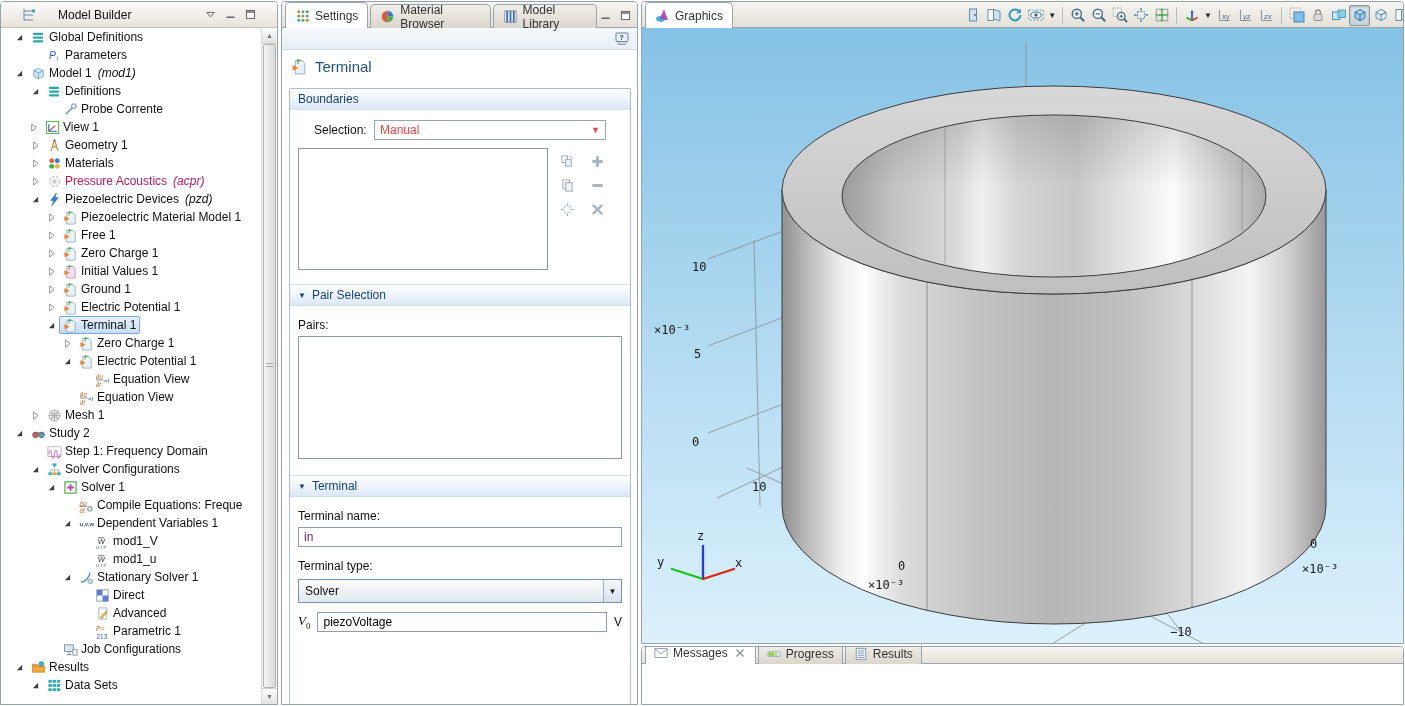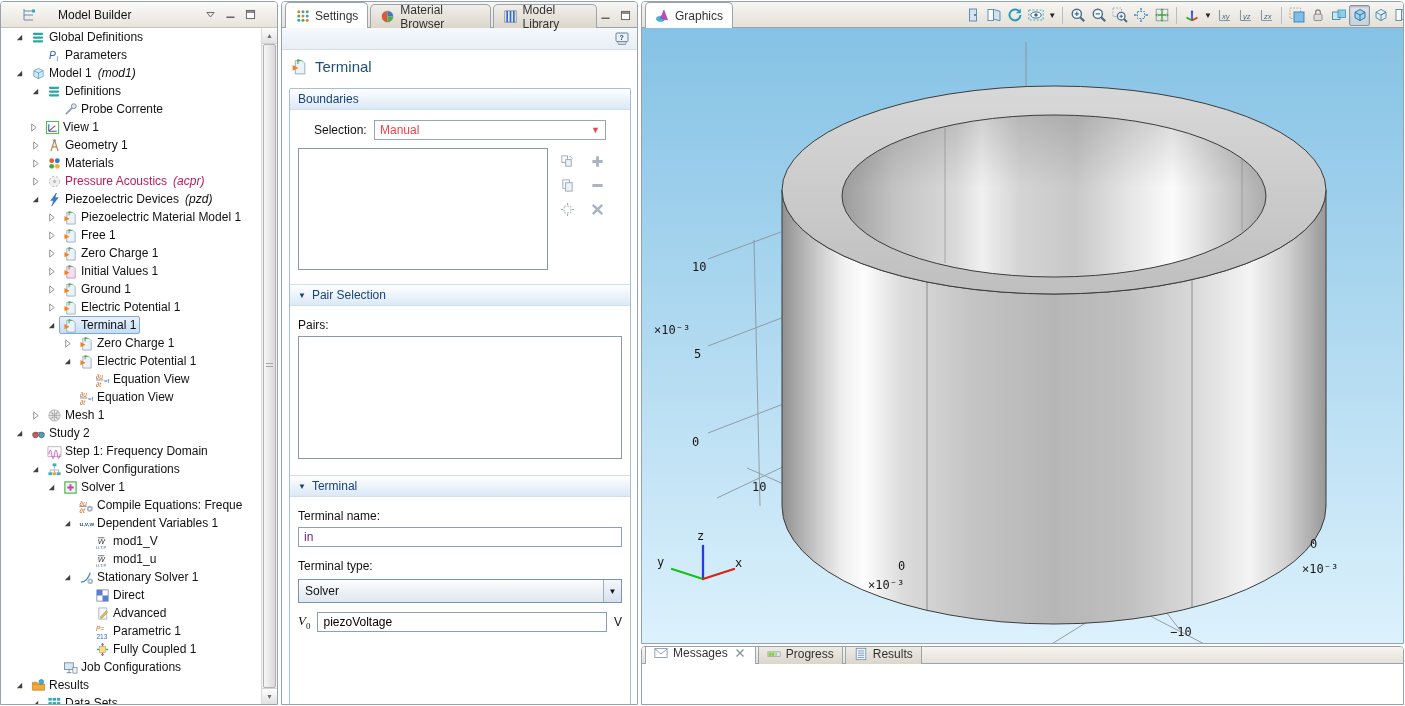--- a/index.html
+++ b/index.html
@@ -678,34 +678,20 @@
      <span class="tlab">
        <span class="icn">
             <svg viewBox="0 0 16 16">
               <text x="1" y="7.5" font-size="7" fill="#c86a1e" font-style="italic">P=</text>
               <text x="1.5" y="15.5" font-size="7" fill="#3a6ac0">213</text>
             </svg>
           </span>
        <span class="tname">Parametric 1</span>
      </span>
    </div>
-      <div class="trow" style="padding-left:74px">
-     <span class="texp"></span>
-     <span class="tlab">
-       <span class="icn">
-            <svg viewBox="0 0 16 16">
-              <rect x="5" y="5" width="6" height="6" fill="#f8df72" stroke="#b09a30" stroke-width="0.6"></rect>
-              <path d="M8 1.5v3M8 11.5v3" stroke="#cc3fae" stroke-width="1.4"></path>
-              <path d="M8 1l1.8 2H6.2zM8 15l1.8-2H6.2z" fill="#cc3fae"></path>
-              <path d="M2 8h2.5M11.5 8H14" stroke="#29a8c8" stroke-width="1.4"></path>
-            </svg>
-          </span>
-       <span class="tname">Fully Coupled 1</span>
-     </span>
-   </div>
       <div class="trow" style="padding-left:42px">
      <span class="texp"></span>
      <span class="tlab">
        <span class="icn">
             <svg viewBox="0 0 16 16">
               <rect x="1.5" y="3" width="9.5" height="7" fill="#d7e7f4" stroke="#6a7a8a" stroke-width="0.8"></rect>
               <path d="M4 13.5h5M6.5 10v3.5" stroke="#6a7a8a" stroke-width="0.9"></path>
               <rect x="10.5" y="8" width="4.5" height="6" fill="#eef2f6" stroke="#6a7a8a" stroke-width="0.7"></rect>
             </svg>
           </span>

